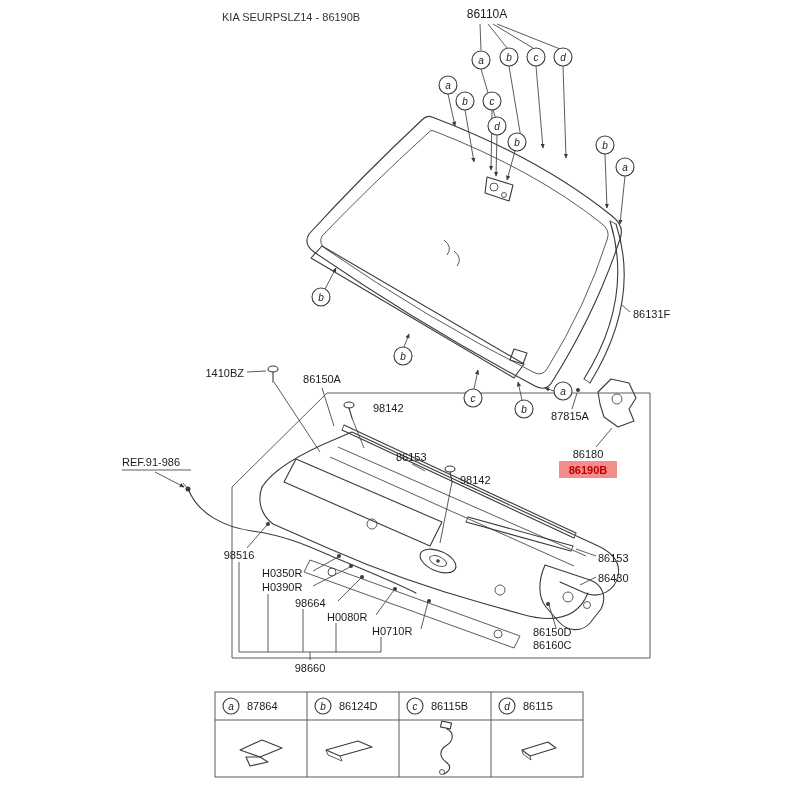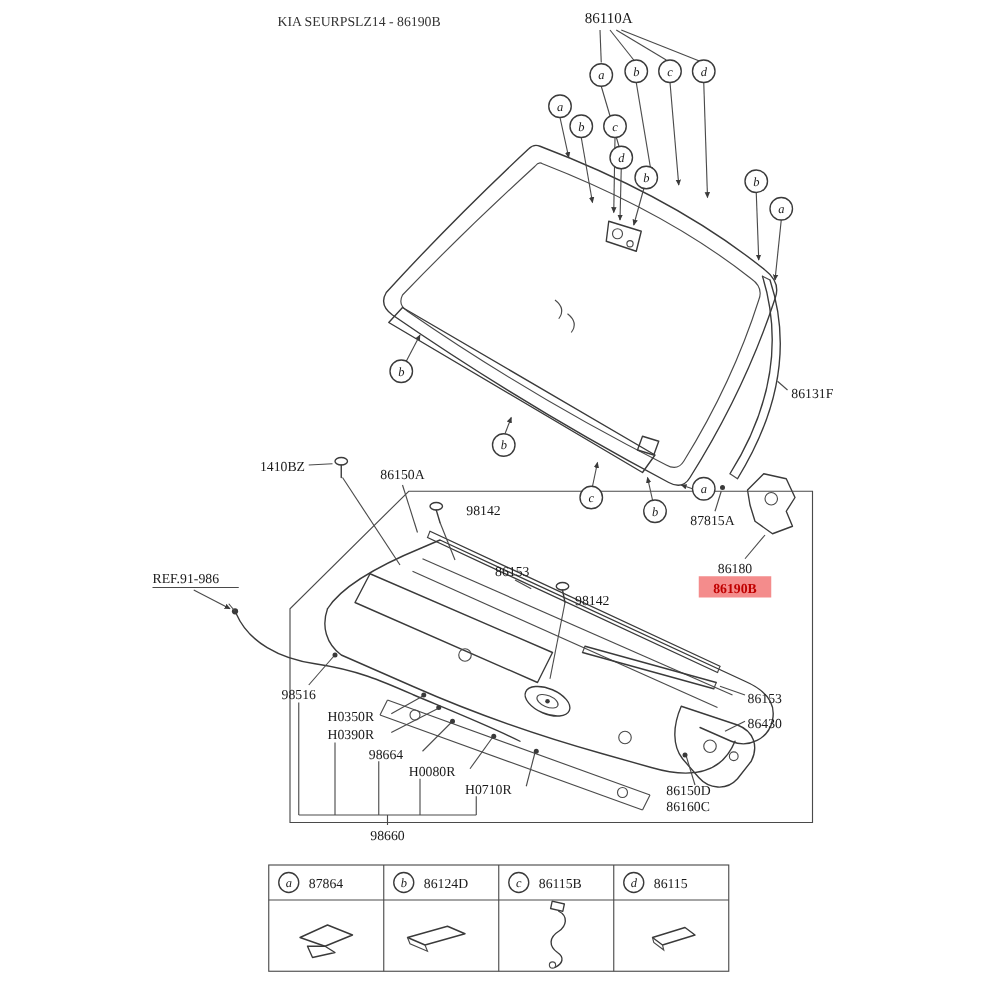--- a/index.html
+++ b/index.html
@@ -1,16 +1,16 @@
 <!DOCTYPE html>
 <html><head>
 <meta charset="utf-8">
 <style>
   html,body{margin:0;padding:0;background:#ffffff;}
-  .canvas{position:relative;width:800px;height:800px;background:#ffffff;font-family:Liberation Serif, serif;overflow:hidden;}
+  .canvas{position:relative;width:800px;height:800px;background:#ffffff;font-family:Liberation Sans, sans-serif;overflow:hidden;}
   svg{display:block;}
   .shape{stroke:#3a3a3a;fill:none;stroke-width:1.1;stroke-linecap:round;stroke-linejoin:round;}
   .thin{stroke:#4a4a4a;stroke-width:0.9;fill:none;}
   .leader{stroke:#4a4a4a;stroke-width:0.9;fill:none;}
   .lbl{font-size:11px;fill:#1a1a1a;}
   .lbl-mid{font-size:12px;fill:#1a1a1a;}
   .title-txt{font-size:11px;fill:#333333;}
   .callout circle{stroke:#3a3a3a;fill:#ffffff;stroke-width:1.1;}
   .callout text{font-size:10px;fill:#1a1a1a;font-style:italic;}
   .hl-text{font-size:11px;font-weight:bold;}

